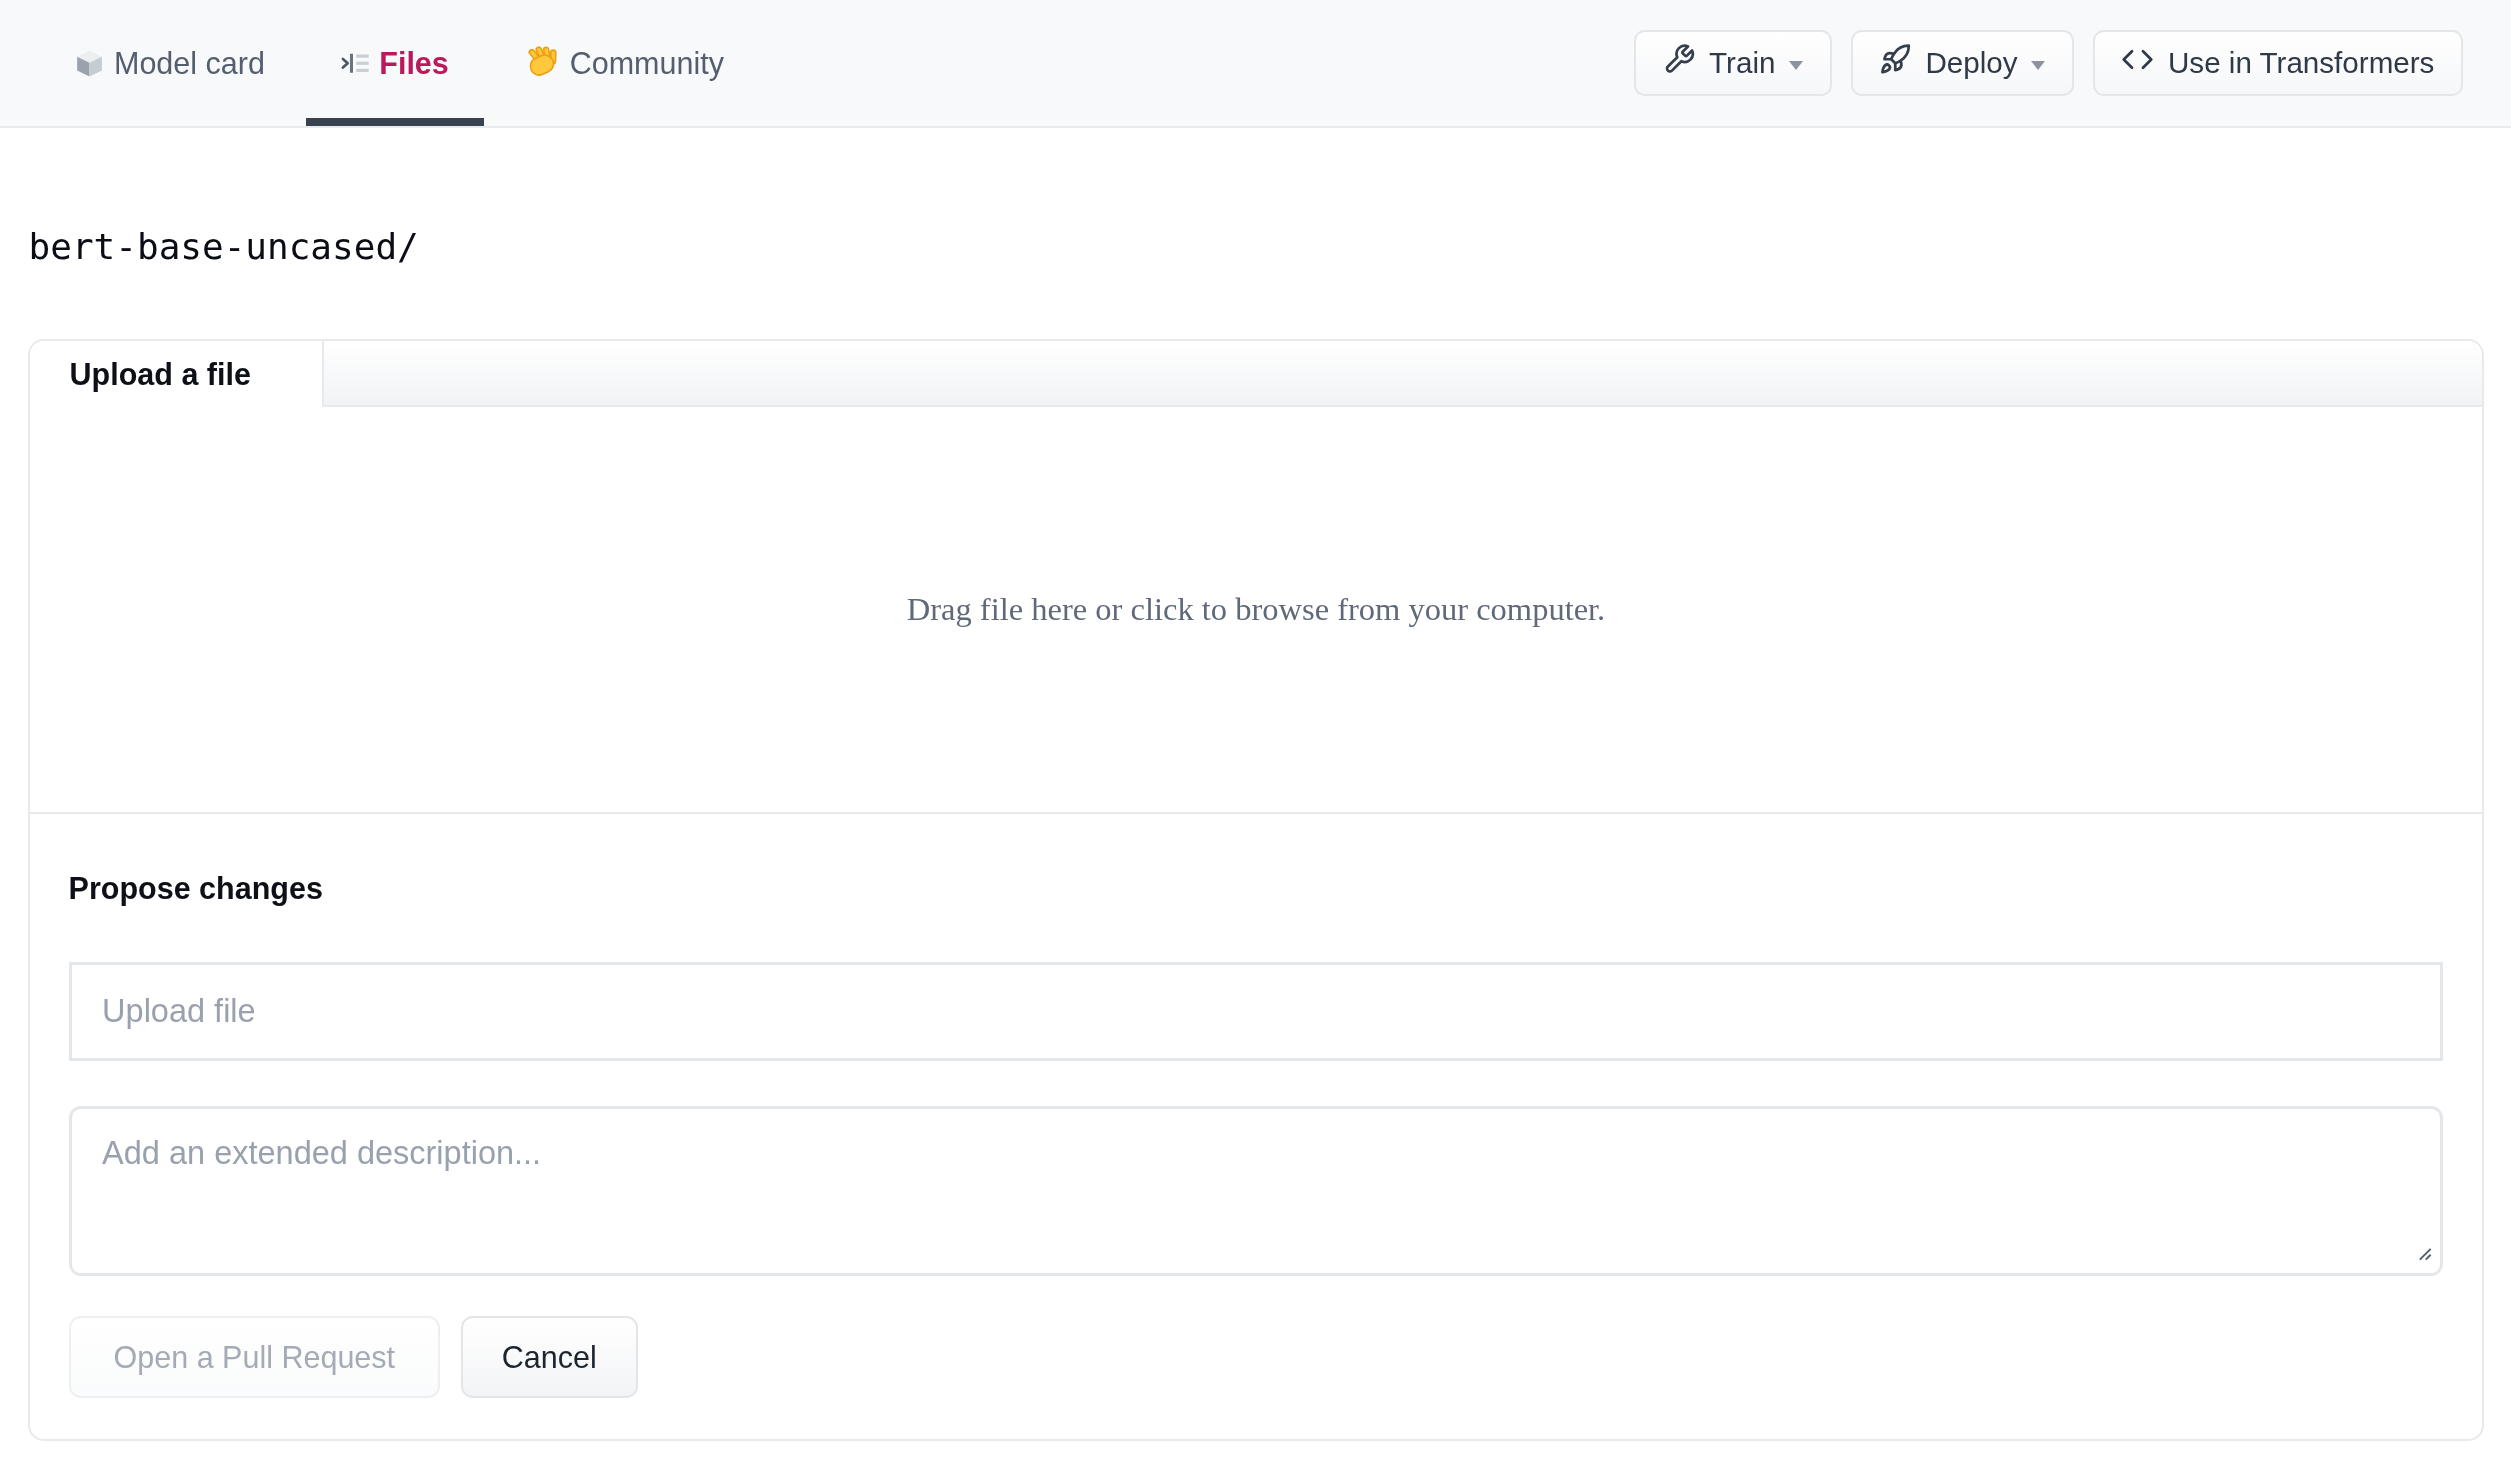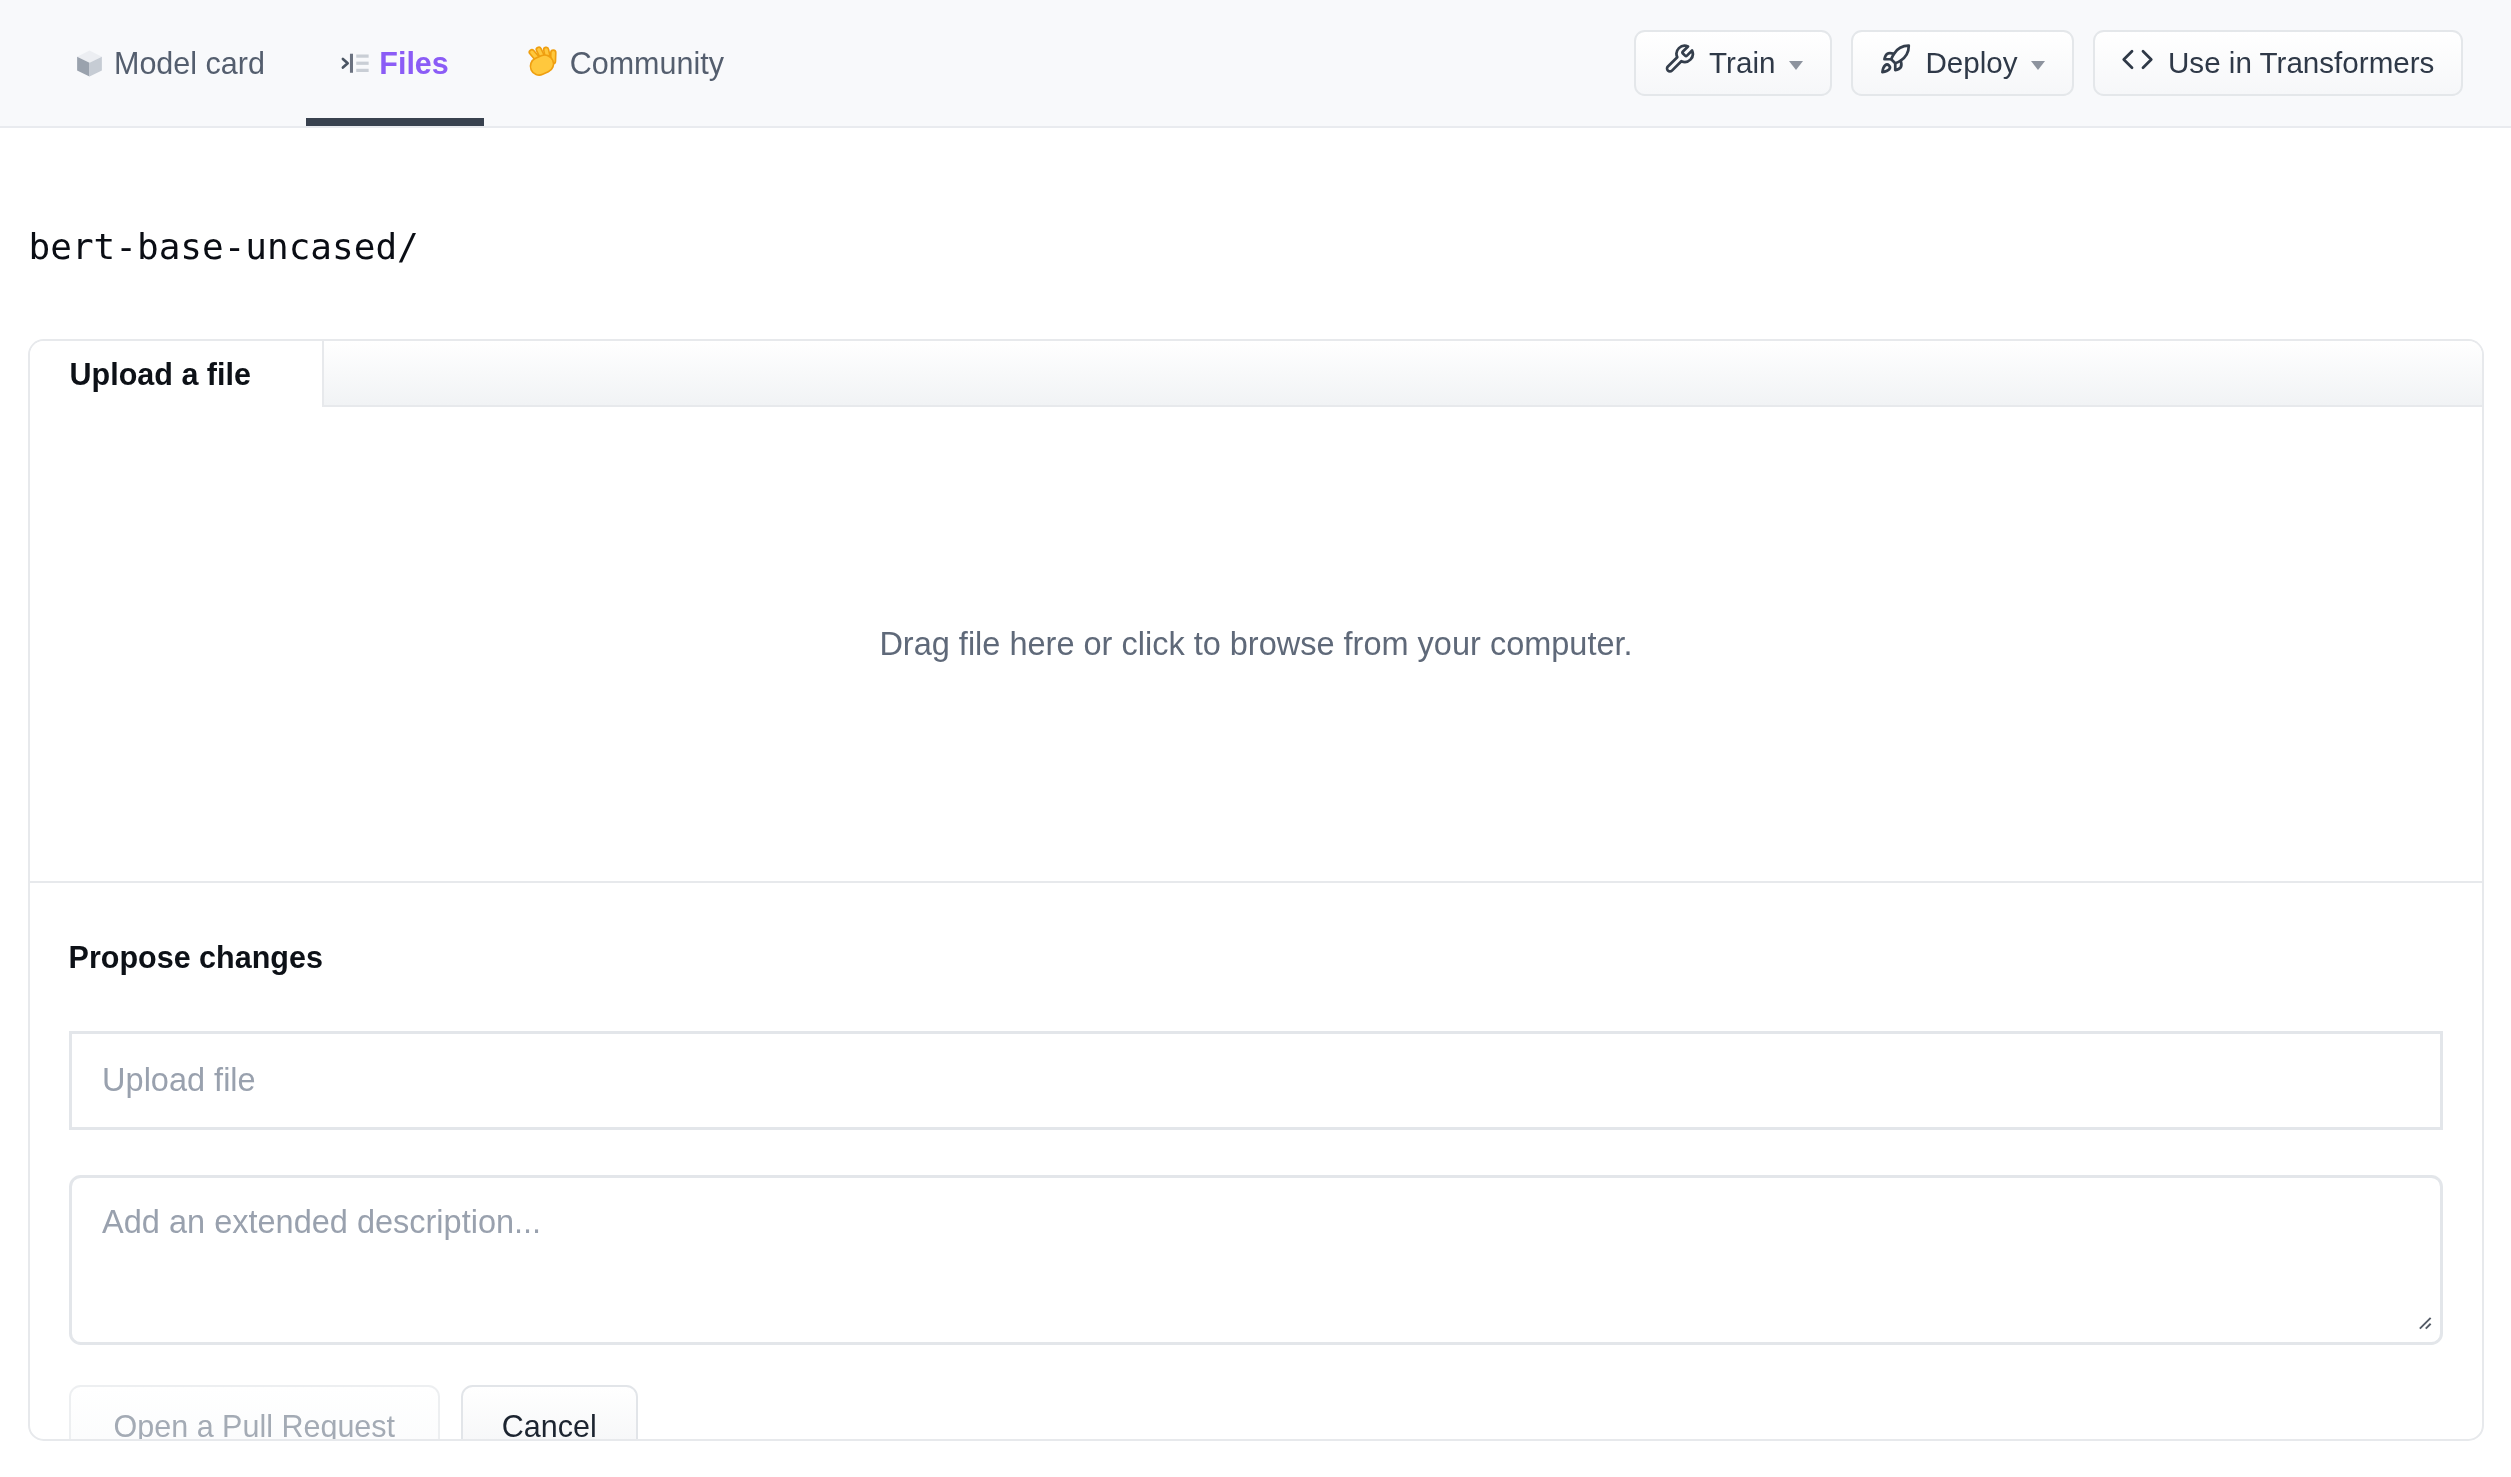--- a/index.html
+++ b/index.html
@@ -9,21 +9,21 @@
   
   .topbar {
     height:128px; background:#f8f9fb; border-bottom:2px solid #e9ebef;
     display:flex; align-items:stretch; padding-left:38px; padding-right:49px;
   }
   .tabs { display:flex; align-items:stretch; gap:5.9px; }
   .tab {
     display:flex; align-items:center; gap:8px; padding:0 35px;
     font-size:30.5px; color:#545e6e; cursor:pointer; position:relative;
   }
-  .tab.active { color:#8b5cf6; font-weight:700;
+  .tab.active { color:#be185d; font-weight:700;
     box-shadow: inset 0 -7.9px 0 #39424f; }
   .tab .ticon { display:flex; align-items:center; }
 
   .actions { margin-left:auto; display:flex; align-items:center; gap:18.7px; }
   .btn {
     height:66px; display:flex; align-items:center; gap:13.8px;
     padding:0 26.6px; border:2px solid #e4e7ea; border-radius:10.8px;
     background:linear-gradient(180deg,#ffffff,#f6f7f9);
     font-size:29.6px; color:#2f3948; cursor:pointer; white-space:nowrap;
   }
@@ -48,22 +48,22 @@
   .card-tab-active {
     width:294px; display:flex; align-items:center; padding-left:40px;
     background:#ffffff; border-right:2px solid #e7e9ec;
     font-size:30.5px; font-weight:700; color:#0d1117; cursor:pointer;
   }
   .tabrow-rest { flex:1;
     background:linear-gradient(180deg,#ffffff 0%,#f1f3f5 100%);
     border-bottom:2px solid #e7e9ec; }
 
   .dropzone {
-    height:474px; flex:0 0 auto; display:flex; align-items:center;
-    justify-content:center; cursor:pointer; background:#ffffff;
+    height:405px; flex:0 0 auto; display:flex; align-items:center;
+    justify-content:center; cursor:pointer; background:#ffffff;font-family:Liberation Serif, serif;
   }
   .dropzone-text { font-size:32.5px; color:#5f6979; }
 
   .propose { flex:1; border-top:2px solid #e7e9ec; padding:8px 39px; }
   .propose h3 { margin-top:49px; font-size:30.5px; font-weight:700; color:#0d1117; }
 
   .file-input {
     margin-top:56px; width:100%; height:99px;
     border:3px solid #e3e6ea; border-radius:0;
     font-size:32.5px; padding:0 30.5px; color:#1c2430; outline:none;

